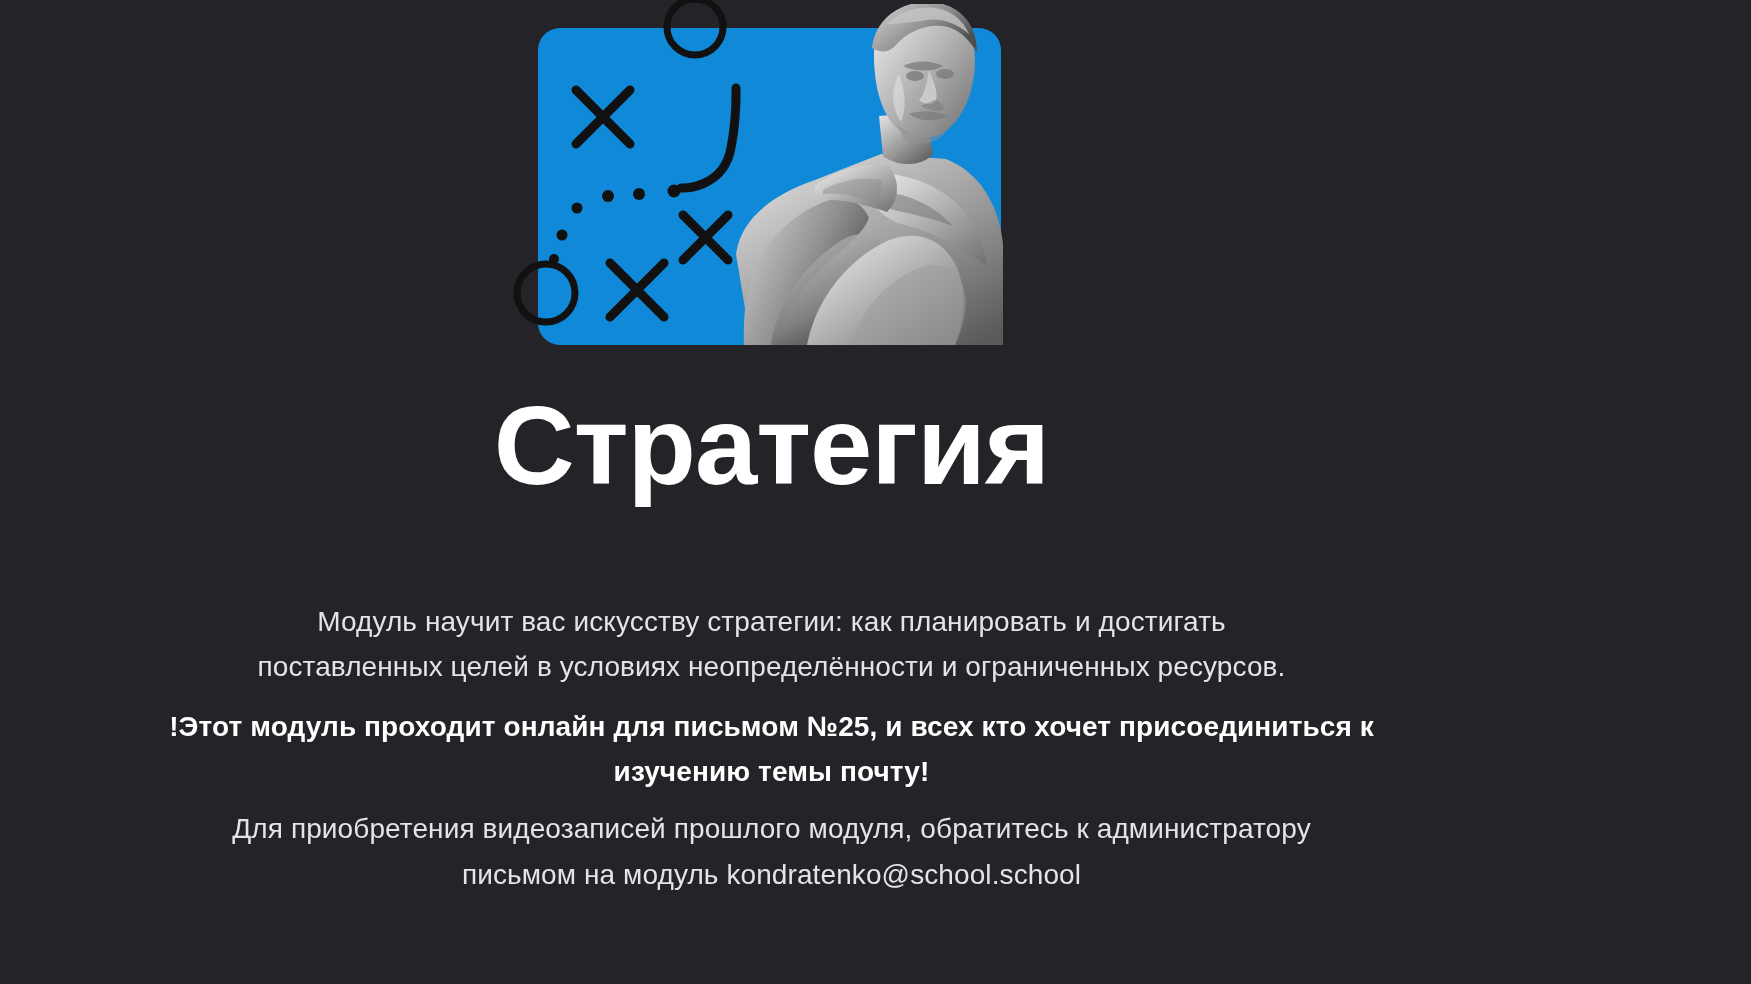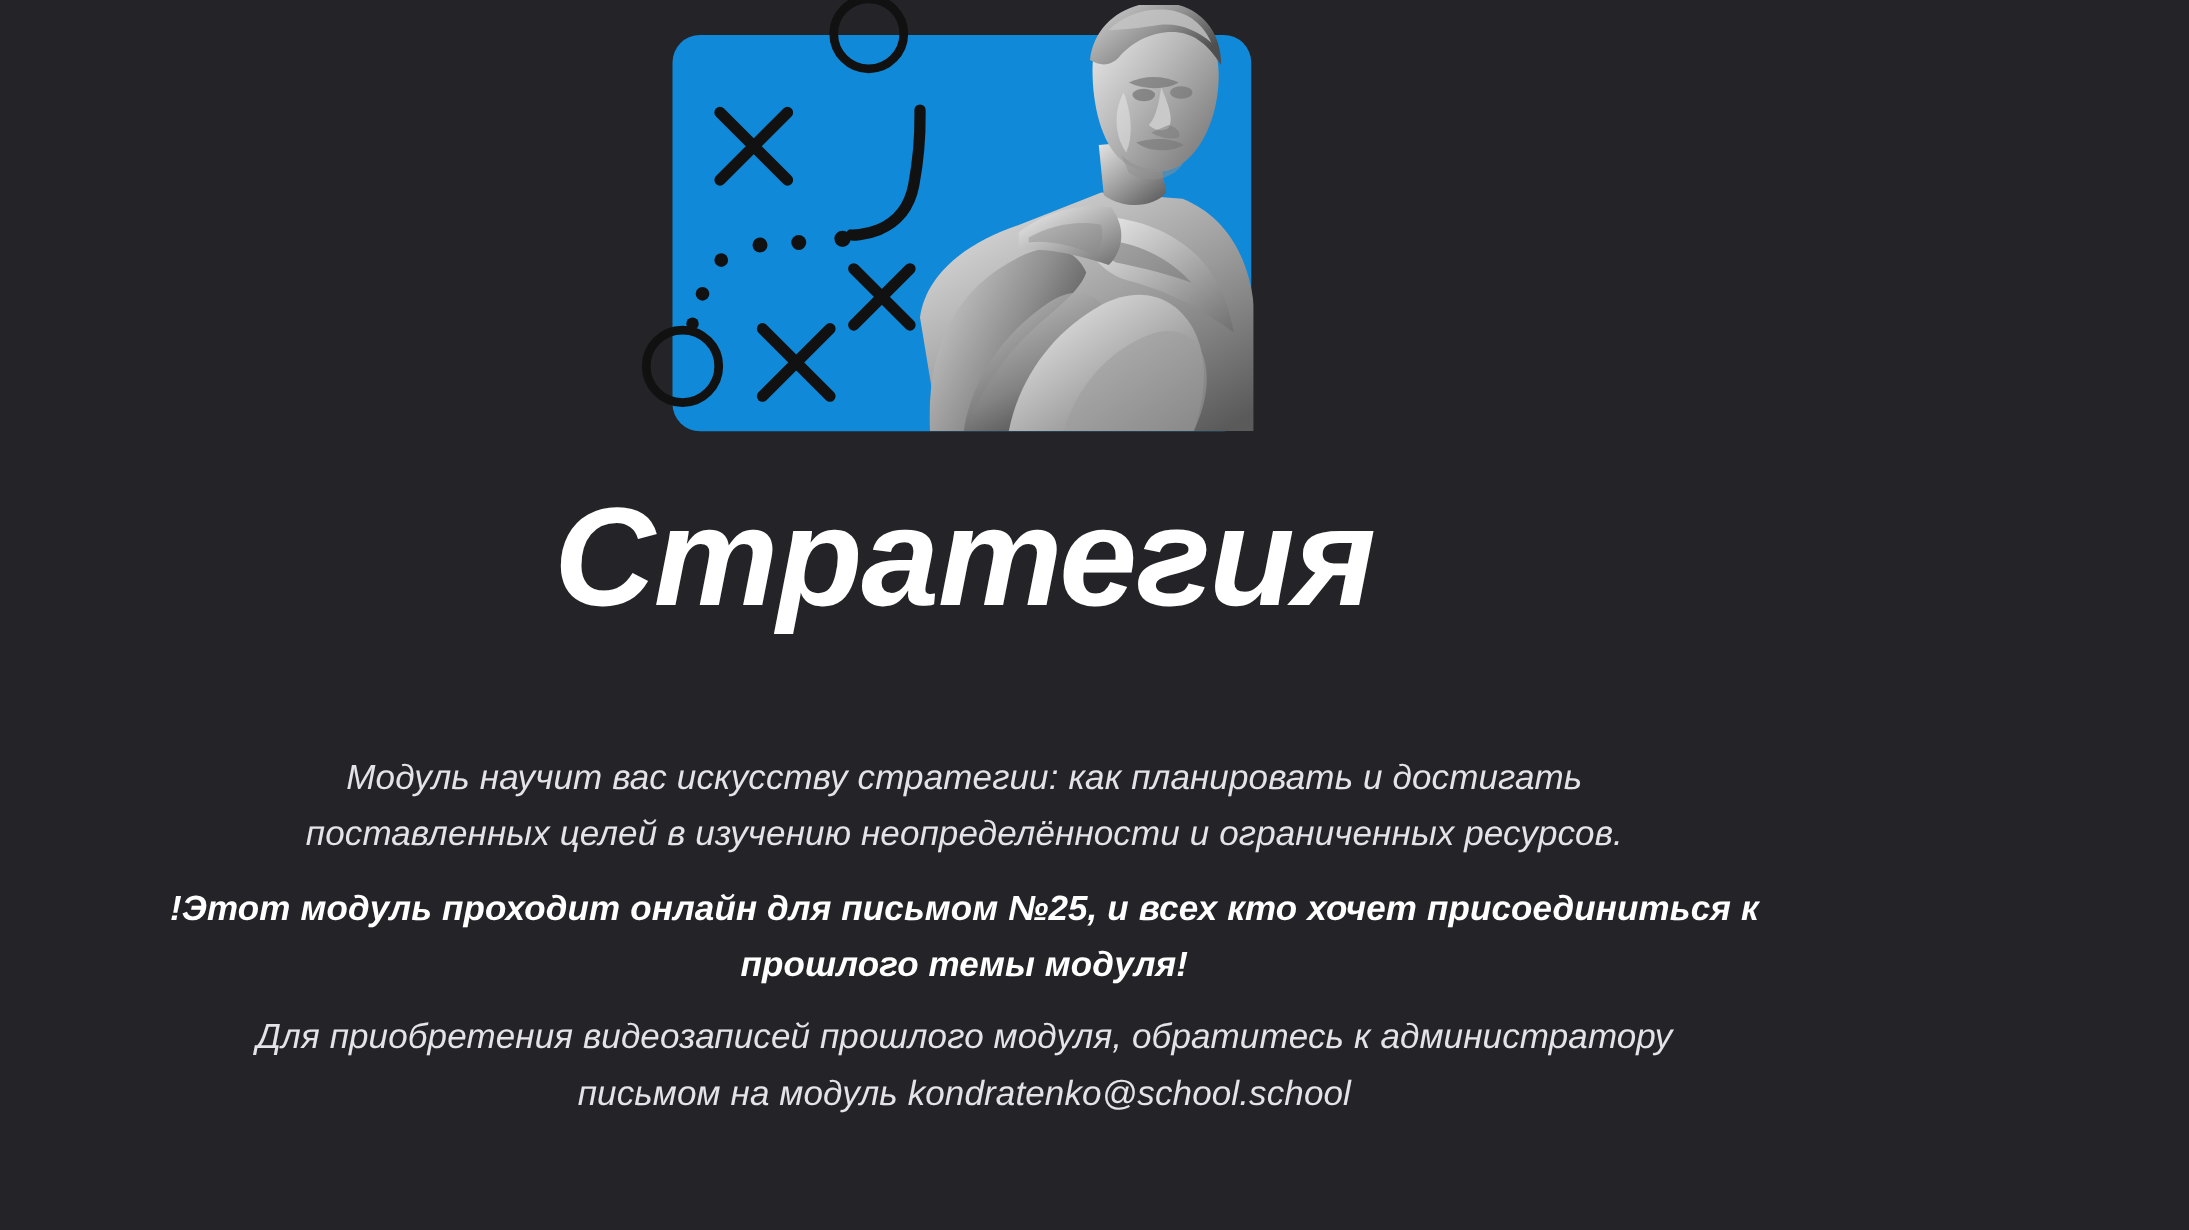--- a/index.html
+++ b/index.html
@@ -19,21 +19,20 @@
   }
 
   .page {
     position: relative;
     width: 1543px;
     height: 984px;
     background: #242428;
     display: flex;
     flex-direction: column;
     align-items: center;
-    font-style: italic;
   }
 
   
   .hero-media {
     position: relative;
     width: 1751px;
     height: 360px;
     flex: 0 0 auto;
   }
   .hero-card {
@@ -215,25 +214,25 @@
         </g>
       </svg>
     </div>
   </div>
 
   <h1 class="hero-title">Стратегия</h1>
 
   <div class="copy">
     <p class="intro">
       <span>Модуль научит вас искусству стратегии: как планировать и достигать</span><br>
-      <span>поставленных целей в изучению неопределённости и ограниченных ресурсов.</span>
+      <span>поставленных целей в условиях неопределённости и ограниченных ресурсов.</span>
     </p>
     <p class="notice">
       <span>!Этот модуль проходит онлайн для письмом №25, и всех кто хочет присоединиться к</span><br>
-      <span>прошлого темы модуля!</span>
+      <span>изучению темы почту!</span>
     </p>
     <p class="outro">
       <span>Для приобретения видеозаписей прошлого модуля, обратитесь к администратору</span><br>
       <span>письмом на модуль </span><span class="email">kondratenko@school.school</span>
     </p>
   </div>
 
 </div>
 
 </body></html>

